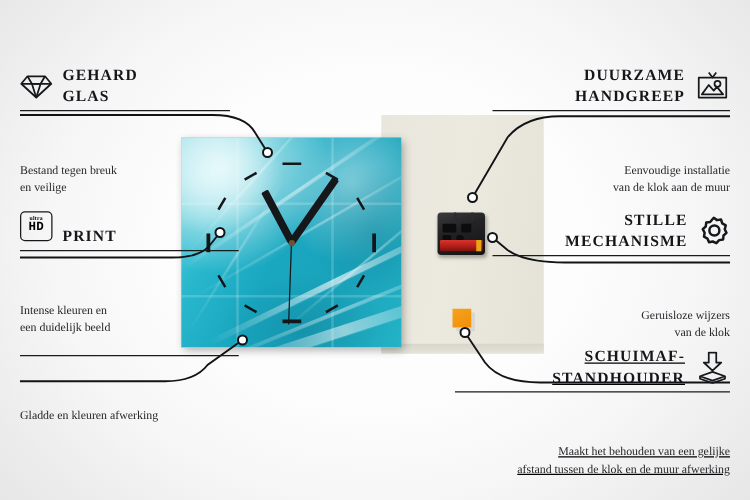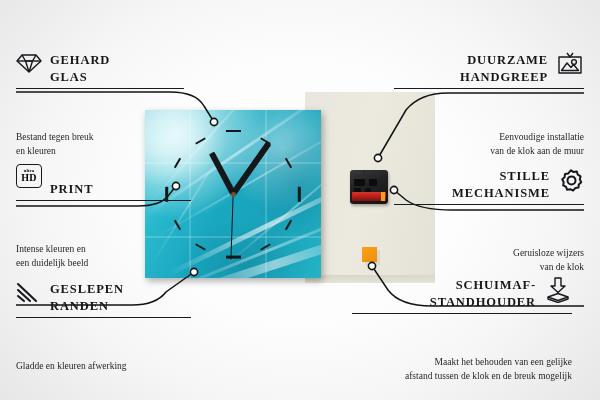--- a/index.html
+++ b/index.html
@@ -141,20 +141,21 @@
     box-shadow: 3px 3px 0 rgba(215,213,203,0.85);
   }
 
   
   .lines { position: absolute; left: 0; top: 0; width: 600px; height: 400px; }
 
   
   .feat { position: absolute; }
   .feat .head {
     display: flex;
+    align-items: center;
     gap: 8px;
   }
   .feat .title {
     font-size: 12.5px;
     font-weight: bold;
     letter-spacing: 0.9px;
     line-height: 1.32;
     color: #15161a;
     text-transform: uppercase;
   }
@@ -176,21 +177,21 @@
   .ico { flex: 0 0 auto; line-height: 0; }
   .hd-box {
     width: 24px; height: 22px;
     border: 1.6px solid #17181c;
     border-radius: 4px;
     display: flex; flex-direction: column;
     align-items: center; justify-content: center;
     line-height: 1;
   }
   .hd-box .u { font-size: 4.6px; font-weight: bold; letter-spacing: .2px; }
-  .hd-box .h { font-size: 10px; font-weight: bold; letter-spacing: .2px; }
+  .hd-box .h { font-size: 10px; font-weight: bold; letter-spacing: .2px; font-family: Liberation Mono, monospace; }
 </style>
 </head>
 <body>
 
 <div id="stage">
 
   <div class="photo">
 
     <div class="wall-panel"></div>
     <div class="wall-panel-edge"></div>
@@ -281,53 +282,41 @@
             <path d="M6 3 L9.5 9 L13 20"></path>
             <path d="M20 3 L16.5 9 L13 20"></path>
             <path d="M9.5 9 H16.5"></path>
           </g>
         </svg>
       </span>
       <span class="title"><span>GEHARD</span><br><span>GLAS</span></span>
     </div>
     <div class="rule"></div>
     <div class="desc">
-      <span>Bestand tegen breuk</span><br><span>en kleuren</span>
+      <span>Bestand tegen breuk</span><br><span>en veilige</span>
     </div>
   </div>
 
   <div class="feat left" style="left:16px; top:164px; width:175px;">
     <div class="head">
       <span class="ico">
         <span class="hd-box">
           <span class="u">ultra</span>
           <span class="h">HD</span>
         </span>
       </span>
       <span class="title"><br><span>PRINT</span></span>
     </div>
     <div class="rule"></div>
     <div class="desc">
       <span>Intense kleuren en</span><br><span>een duidelijk beeld</span>
     </div>
   </div>
 
   <div class="feat left" style="left:16px; top:281px; width:175px;">
-    <div class="head">
-      <span class="ico">
-        <svg width="26" height="22" viewBox="0 0 26 22">
-          <g fill="none" stroke="#17181c" stroke-width="2.1" stroke-linecap="round">
-            <path d="M2 3 L20 20"></path>
-            <path d="M2 9 L14 20"></path>
-            <path d="M2 15 L8 20"></path>
-          </g>
-        </svg>
-      </span>
-      <span class="title"><span>GESLEPEN</span><br><span>RANDEN</span></span>
-    </div>
     <div class="rule"></div>
     <div class="desc">
       <span>Gladde en kleuren afwerking</span>
     </div>
   </div>
 
   <div class="feat right" style="right:16px; top:52px; width:190px;">
     <div class="head">
       <span class="title"><span>DUURZAME</span><br><span>HANDGREEP</span></span>
       <span class="ico">
@@ -358,32 +347,32 @@
           </g>
         </svg>
       </span>
     </div>
     <div class="rule"></div>
     <div class="desc">
       <span>Geruisloze wijzers</span><br><span>van de klok</span>
     </div>
   </div>
 
-  <div class="feat right" style="right:28px; top:277px; width:220px;">
+  <div class="feat right" style="right:16px; top:277px; width:220px;text-decoration:underline;">
     <div class="head">
       <span class="title"><span>SCHUIMAF-</span><br><span>STANDHOUDER</span></span>
       <span class="ico">
         <svg width="28" height="26" viewBox="0 0 28 26">
           <g fill="none" stroke="#17181c" stroke-width="1.4" stroke-linejoin="round">
             <path d="M11 1 H17 V9 H21 L14 15.5 L7 9 H11 Z"></path>
             <path d="M14 16.5 L24 20 L14 23.5 L4 20 Z"></path>
             <path d="M4 20 V22 L14 25.5 L24 22 V20"></path>
           </g>
         </svg>
       </span>
     </div>
     <div class="rule"></div>
     <div class="desc">
-      <span>Maakt het behouden van een gelijke</span><br><span>afstand tussen de klok en de breuk mogelijk</span>
+      <span>Maakt het behouden van een gelijke</span><br><span>afstand tussen de klok en de muur afwerking</span>
     </div>
   </div>
 
 </div>
 
 </body></html>

